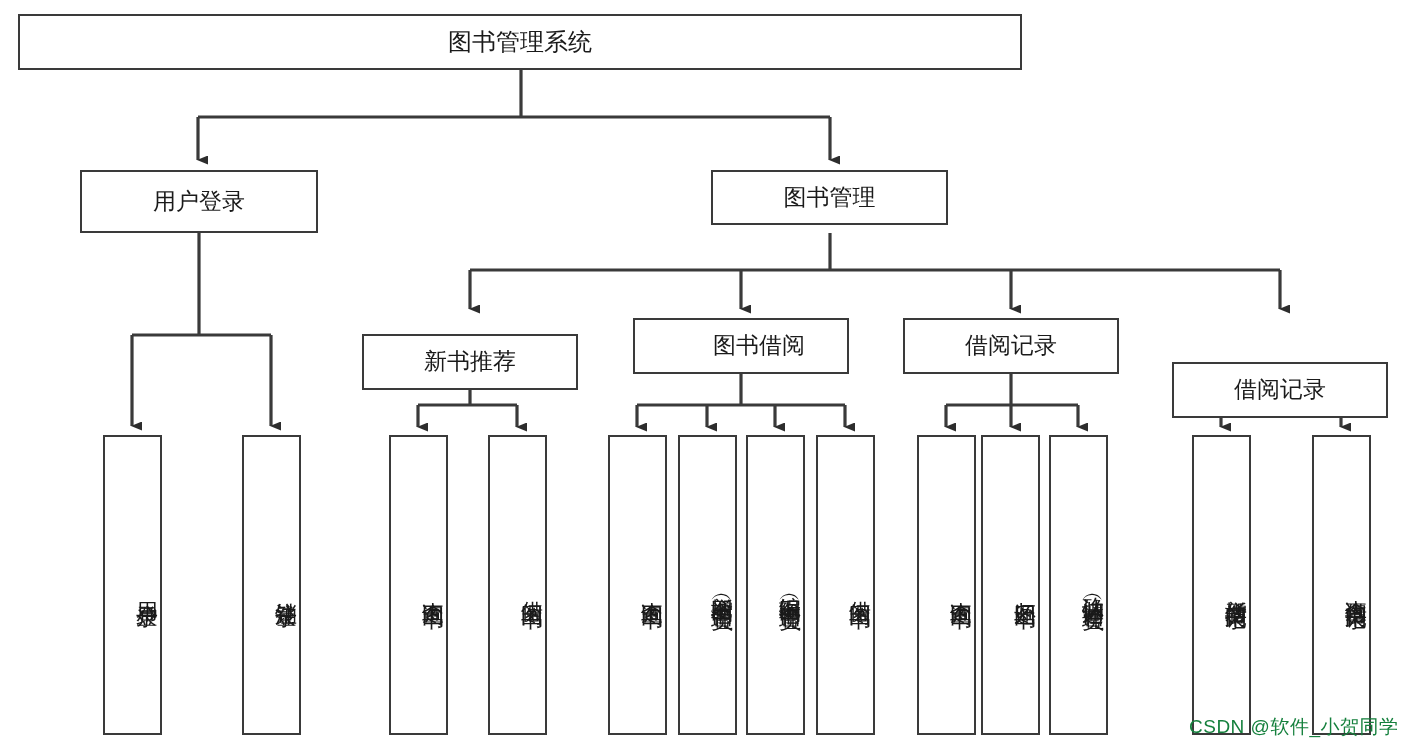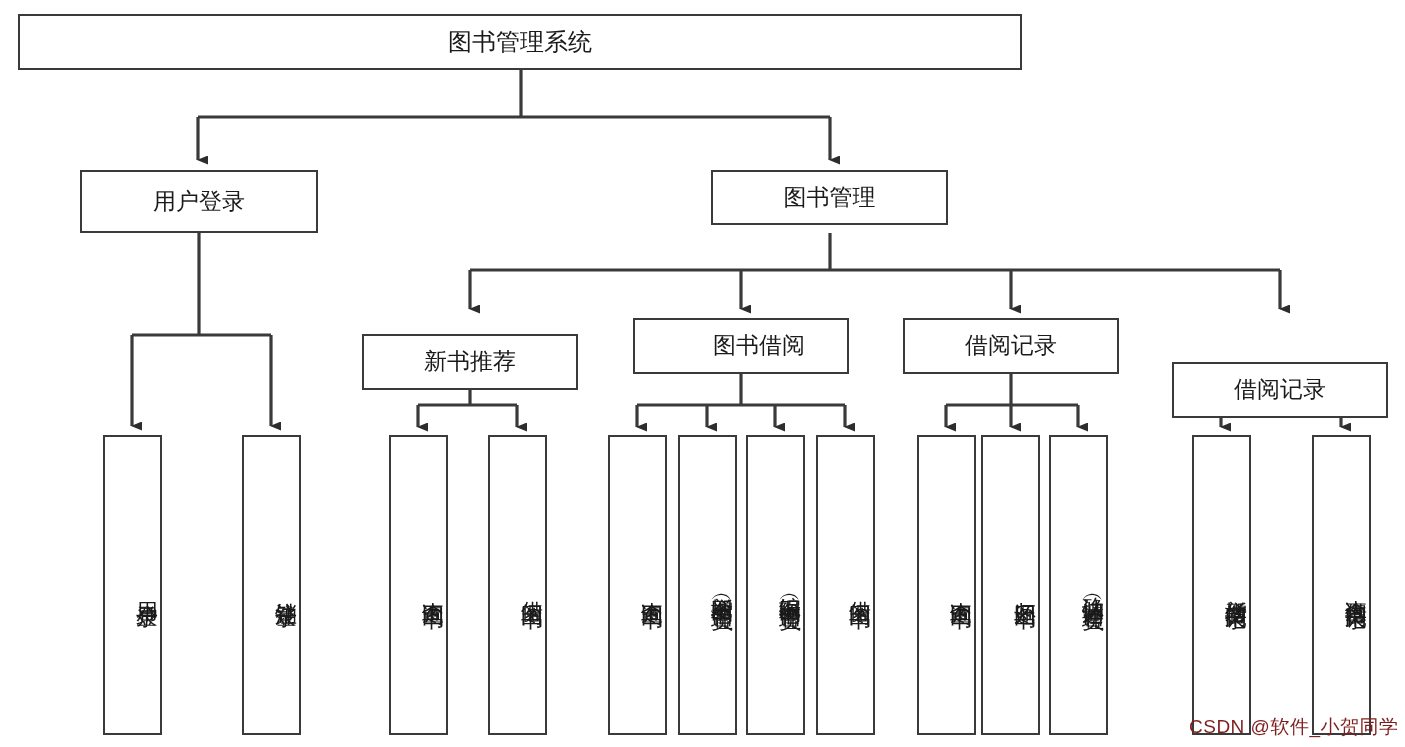--- a/index.html
+++ b/index.html
@@ -55,21 +55,21 @@
   .node.v .lbl {
     writing-mode: vertical-rl;
     text-orientation: upright;
   }
   .node.root {
     font-size: 24px;
   }
   .watermark {
     position: absolute;
     font-size: 19px;
-    color: #7f1d1d;
+    color: #15803d;
     white-space: nowrap;
     letter-spacing: 0.5px;
   }
 </style>
 </head>
 <body>
 
 <div id="canvas">
 
   <svg class="wires" viewBox="0 0 1405 747">

